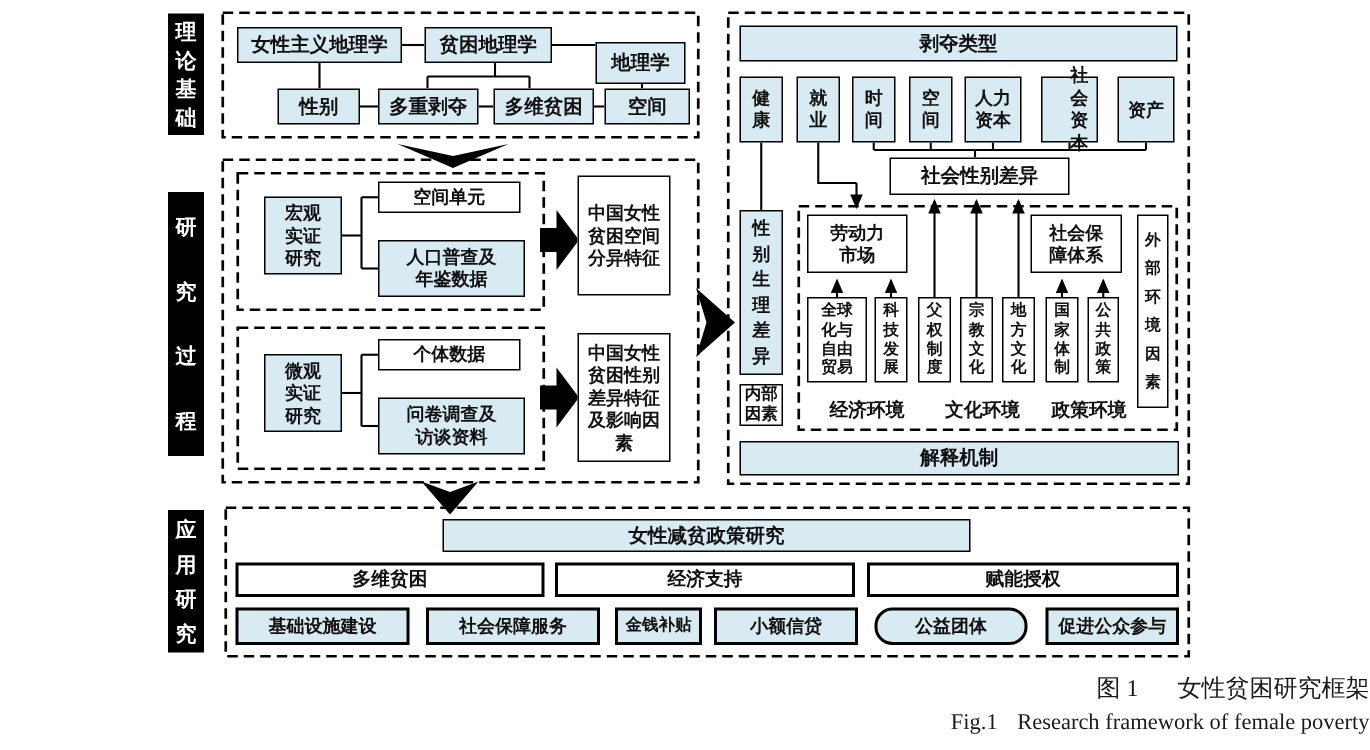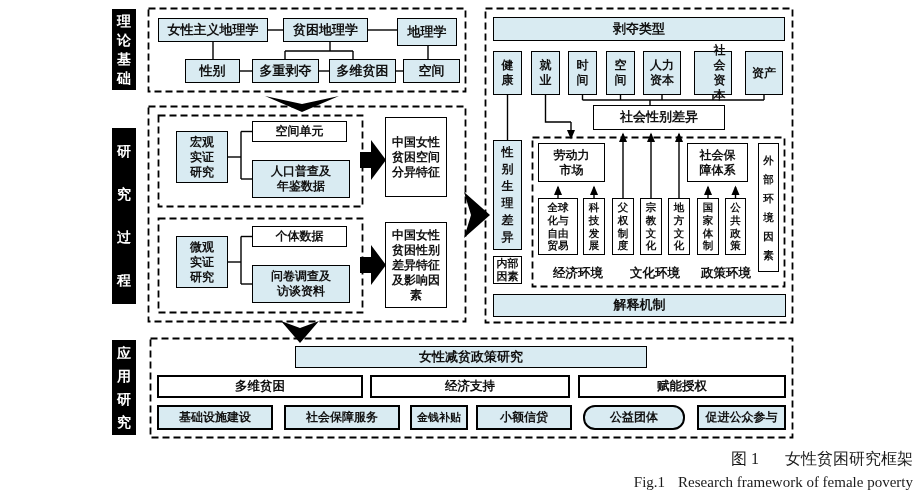--- a/index.html
+++ b/index.html
@@ -102,21 +102,21 @@
 究
 过
 程</div>
   <div class="black-label" style="left:112px;top:340px;width:24px;height:95px;font-size:14px;line-height:23px;">应
 用
 研
 究</div>
 
   <div class="bx blue" style="left:158px;top:18px;width:110px;height:24px;font-size:13px;">女性主义地理学</div>
   <div class="bx blue" style="left:283px;top:18px;width:85px;height:24px;font-size:13px;">贫困地理学</div>
-  <div class="bx blue" style="left:397px;top:18px;width:60px;height:28px;font-size:13px;">地理学</div>
+  <div class="bx blue" style="left:397px;top:28px;width:60px;height:28px;font-size:13px;">地理学</div>
   <div class="bx blue" style="left:185px;top:59px;width:55px;height:24px;font-size:13px;">性别</div>
   <div class="bx blue" style="left:252px;top:59px;width:67px;height:24px;font-size:13px;">多重剥夺</div>
   <div class="bx blue" style="left:329px;top:59px;width:67px;height:24px;font-size:13px;">多维贫困</div>
   <div class="bx blue" style="left:403px;top:59px;width:57px;height:24px;font-size:13px;">空间</div>
 
   <div class="bx blue" style="left:176px;top:131px;width:52px;height:52px;font-size:12px;">宏观
 实证
 研究</div>
   <div class="bx white" style="left:252px;top:121px;width:95px;height:21px;font-size:12px;">空间单元</div>
   <div class="bx blue" style="left:252px;top:160px;width:98px;height:38px;font-size:12px;">人口普查及
@@ -144,21 +144,21 @@
   <div class="bx blue" style="left:568px;top:51px;width:29px;height:44px;font-size:12px;">时
 间</div>
   <div class="bx blue" style="left:606px;top:51px;width:29px;height:44px;font-size:12px;">空
 间</div>
   <div class="bx blue" style="left:643px;top:51px;width:38px;height:44px;font-size:12px;">人力
 资本</div>
   <div class="bx blue" style="left:694px;top:51px;width:38px;height:44px;font-size:12px;padding-left:13px;">社会
 资本</div>
   <div class="bx blue" style="left:745px;top:51px;width:38px;height:44px;font-size:12px;">资产</div>
 
-  <div class="bx white" style="left:593px;top:105px;width:132px;height:25px;font-size:13px;text-align:center;">社会性别差异</div>
+  <div class="bx white" style="left:593px;top:105px;width:120px;height:25px;font-size:13px;text-align:center;">社会性别差异</div>
   <div class="bx blue" style="left:493px;top:140px;width:29px;height:110px;font-size:12px;line-height:17px;">性
 别
 生
 理
 差
 异</div>
   <div class="bx white" style="left:493px;top:256px;width:29px;height:28px;font-size:11px;line-height:1.2;">内部
 因素</div>
 
   <div class="bx white" style="left:538px;top:143px;width:67px;height:39px;font-size:12px;">劳动力

